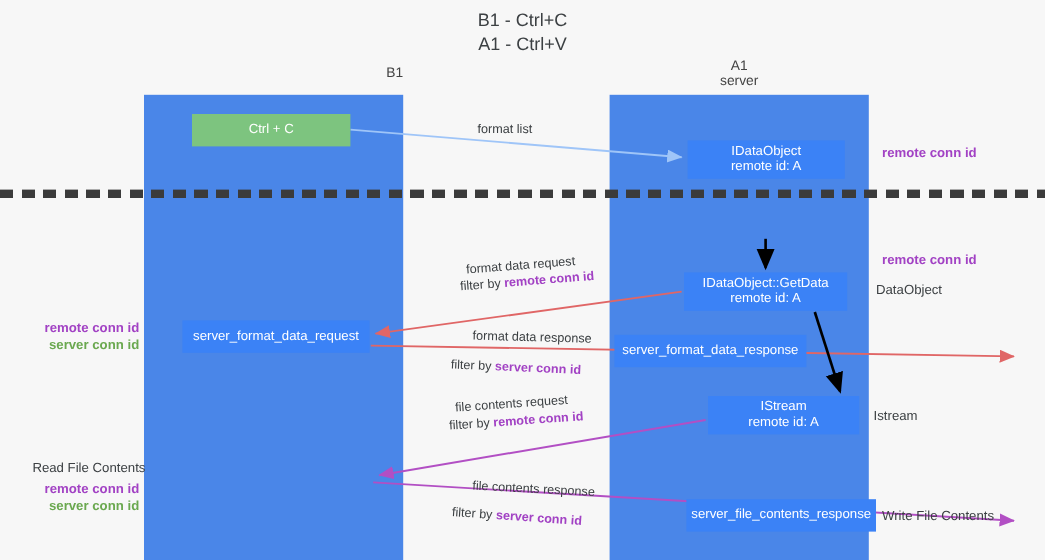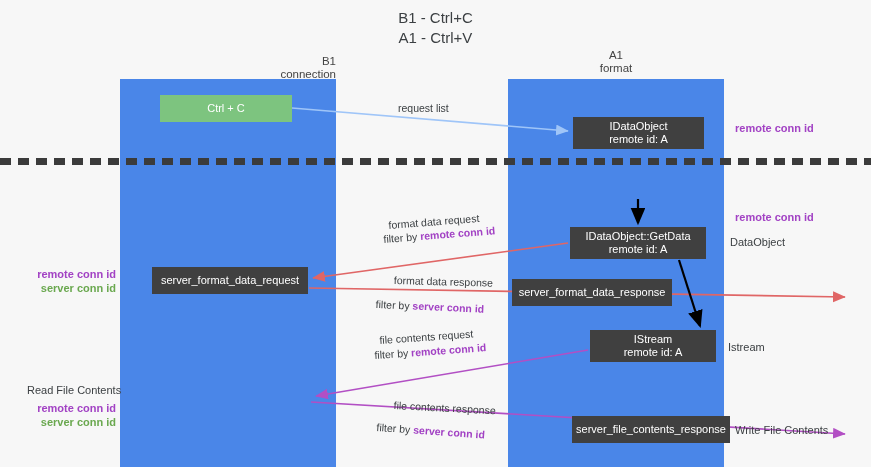--- a/index.html
+++ b/index.html
@@ -42,21 +42,21 @@
   }
 
   
   .node{
     position:absolute;display:flex;flex-direction:column;
     align-items:center;justify-content:center;
     color:#ffffff;font-size:11px;line-height:13.5px;text-align:center;
     box-sizing:border-box;
   }
   .node .ln{display:block;white-space:nowrap;}
-  .orange{background:#404040;}
+  .orange{background:#3b82f6;}
   .green{background:#7dc47f;}
 
   #n-ctrlc{left:160px;top:95px;width:132px;height:27px;}
   #n-idataobj{left:573px;top:117px;width:131px;height:32px;}
   #n-ctrlv{left:580px;top:172px;width:116px;height:26px;}
   #n-getdata{left:570px;top:227px;width:136px;height:32px;}
   #n-sfdreq{left:152px;top:267px;width:156px;height:27px;}
   #n-sfdresp{left:512px;top:279px;width:160px;height:27px;}
   #n-istream{left:590px;top:330px;width:126px;height:32px;}
   #n-sfcreq{left:152px;top:385px;width:158px;height:27px;}
@@ -99,25 +99,24 @@
 
 <div id="stage">
 
   <div id="title">
     <span>B1 - Ctrl+C</span>
     <span>A1 - Ctrl+V</span>
   </div>
 
   <div id="head-b1" class="lane-head">
     <span class="l1">B1</span>
-    <span class="l2">connection</span>
   </div>
   <div id="head-a1" class="lane-head">
     <span class="l1">A1</span>
-    <span class="l2">format</span>
+    <span class="l2">server</span>
   </div>
 
   <div id="lane-b1" class="lane"></div>
   <div id="lane-a1" class="lane"></div>
 
   <svg id="edges" viewBox="0 0 871 467">
     <defs>
       <marker id="ah-blue" markerWidth="9" markerHeight="9" refX="7.5" refY="3.4" orient="auto">
         <path d="M0,0 L8,3.4 L0,6.8 z" fill="#9fc5f8"></path>
       </marker>
@@ -175,21 +174,21 @@
   <div id="n-istream" class="node orange">
     <span class="ln">IStream</span>
     <span class="ln">remote id: A</span>
   </div>
 
 
   <div id="n-sfcresp" class="node orange">
     <span class="ln">server_file_contents_response</span>
   </div>
 
-  <div id="el-formatlist" class="elab">request list</div>
+  <div id="el-formatlist" class="elab">format list</div>
 
   <div id="el-fdreq" class="elab">format data request</div>
   <div id="el-fdreq2" class="elab"><span>filter by </span><span class="purple">remote conn id</span></div>
 
   <div id="el-fdresp" class="elab">format data response</div>
   <div id="el-fdresp2" class="elab"><span>filter by </span><span class="purple">server conn id</span></div>
 
   <div id="el-fcreq" class="elab">file contents request</div>
   <div id="el-fcreq2" class="elab"><span>filter by </span><span class="purple">remote conn id</span></div>
 

